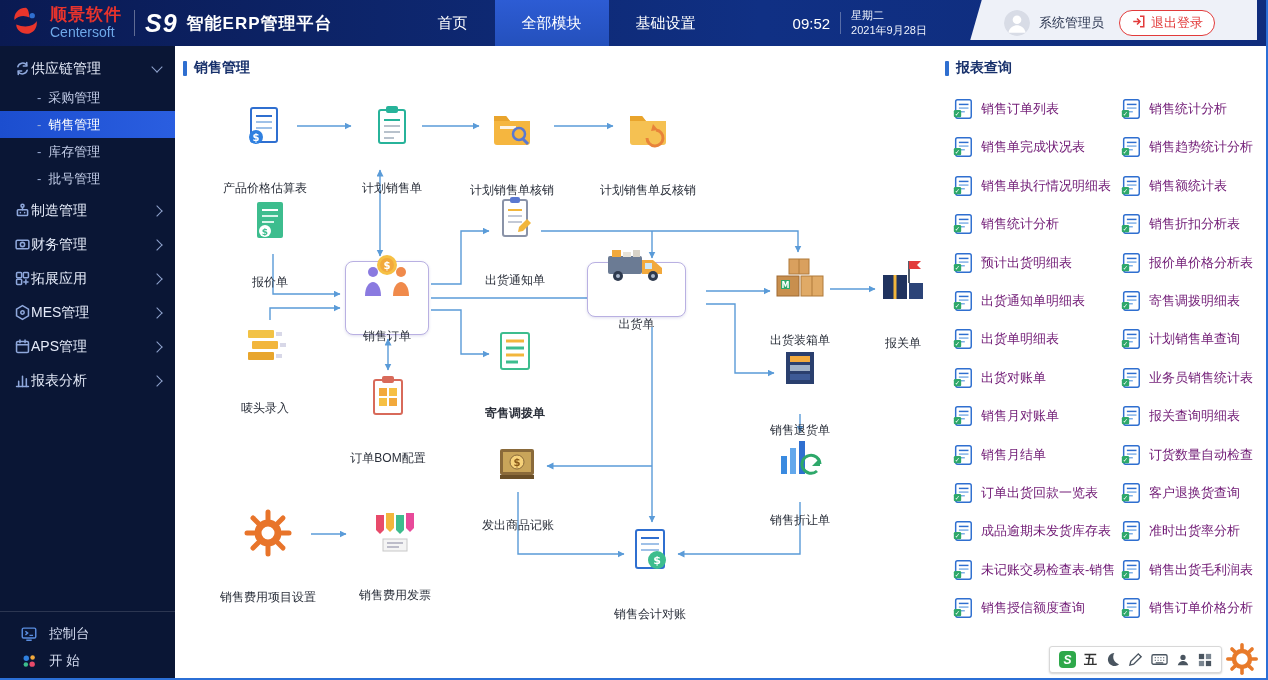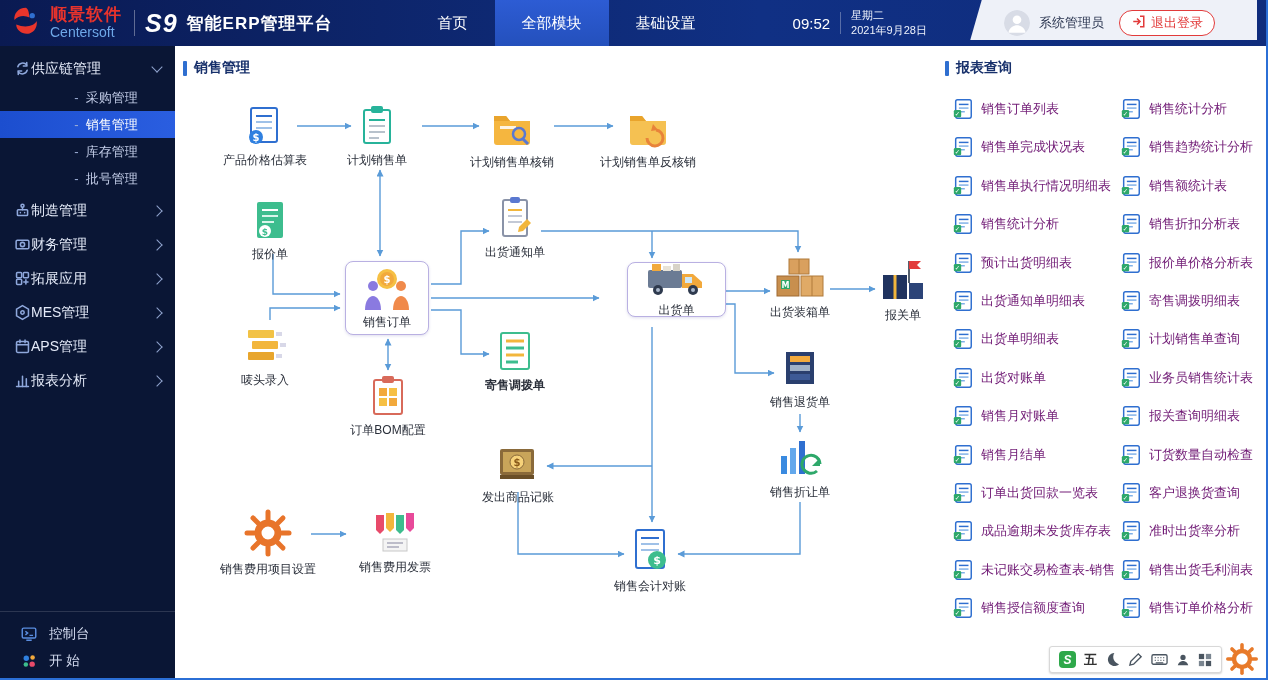--- a/index.html
+++ b/index.html
@@ -31,37 +31,37 @@
   .logout-btn{display:flex;align-items:center;gap:5px;border:1.5px solid #e23b3b;color:#e23b3b;border-radius:15px;padding:3px 11px;font-size:13px;background:#fff;cursor:pointer;margin-left:6px;white-space:nowrap;}
 
   
   .sidebar{position:absolute;top:46px;left:0;width:175px;bottom:0;background:#0a1635;z-index:30;padding-top:4px;box-sizing:border-box;}
   .side-group{height:31px;margin-top:3px;display:flex;align-items:center;gap:0;padding:0 14px;color:#e4eaf8;font-size:14px;cursor:pointer;}
   .gicon svg{width:17px;height:17px;display:block;}
   .glabel{white-space:nowrap;}
   .chev{margin-left:auto;width:7px;height:7px;border-right:1.6px solid #8fa3cc;border-bottom:1.6px solid #8fa3cc;flex:none;}
   .chev.right{transform:rotate(-45deg);}
   .chev.down{transform:rotate(45deg);margin-top:-3px;}
-  .side-child{height:27px;display:flex;align-items:center;padding-left:37px;color:#c3cde8;font-size:13px;cursor:pointer;justify-content:center;}
+  .side-child{height:27px;display:flex;align-items:center;padding-left:37px;color:#c3cde8;font-size:13px;cursor:pointer;}
   .side-child::before{content:"-";margin-right:7px;color:#9fb0d8;}
   .side-child.selected{background:linear-gradient(90deg,#1c4ecf,#2a5ee0);color:#fff;}
   .side-footer{position:absolute;left:0;right:0;bottom:6px;border-top:1px solid rgba(255,255,255,.14);padding-top:8px;}
   .foot-item{height:27px;display:flex;align-items:center;gap:11px;padding-left:20px;color:#d6def2;font-size:13.5px;cursor:pointer;}
   .foot-item svg{width:18px;height:18px;display:block;}
 
   
   .main{position:absolute;left:175px;top:46px;right:0;bottom:0;background:#fff;overflow:hidden;}
   .sec-head{position:absolute;top:13px;display:flex;align-items:center;gap:7px;font-size:14px;font-weight:bold;color:#17306b;z-index:5;}
   .sec-head::before{content:"";width:4px;height:15px;background:#2f6fd0;border-radius:1px;}
   .flow-wrap{position:absolute;left:0;top:0;width:768px;bottom:0;}
   .flow-wrap .sec-head{left:8px;}
   #flow-arrows{position:absolute;left:0;top:0;width:768px;height:634px;z-index:1;}
   #flow-arrows path.arrow{fill:none;stroke:#5a9bd8;stroke-width:1.4;}
   .flow-node{position:absolute;width:110px;display:flex;flex-direction:column;align-items:center;gap:4px;cursor:pointer;z-index:2;}
-  .flow-node .flabel{font-size:12px;color:#2a2f3a;white-space:nowrap;}
+  .flow-node .flabel{font-size:12px;color:#2a2f3a;white-space:nowrap;margin-top:28px;}
   .flow-node .ficon svg{display:block;}
   .flow-node.boxed{border:1px solid #b9b0e2;border-radius:8px;background:#fff;justify-content:center;gap:2px;box-shadow:0 1px 3px rgba(80,70,160,.18);box-sizing:border-box;}
   svg text{font-family:"DejaVu Sans",sans-serif;}
 
   
   .reports{position:absolute;left:765px;top:0;right:0;bottom:0;overflow:hidden;}
   .reports .sec-head{left:5px;}
   .rcols{position:absolute;left:12px;top:52px;display:flex;}
   .rcol{width:168px;display:flex;flex-direction:column;flex:none;}
   .report-item{display:flex;align-items:center;gap:7px;height:22px;margin-bottom:16.4px;cursor:pointer;}
@@ -290,21 +290,21 @@
                 <rect x="8" y="4" width="26" height="34" rx="2" fill="#fff" stroke="#2f6fd0" stroke-width="2"></rect>
                 <line x1="13" y1="12" x2="29" y2="12" stroke="#2f6fd0" stroke-width="2"></line>
                 <line x1="13" y1="18" x2="29" y2="18" stroke="#9fc1e8" stroke-width="2"></line>
                 <line x1="13" y1="24" x2="29" y2="24" stroke="#9fc1e8" stroke-width="2"></line>
                 <circle cx="13" cy="33" r="7" fill="#2f80e0"></circle>
                 <text x="13" y="37" font-size="10" fill="#fff" text-anchor="middle" font-weight="bold">$</text>
               </svg>
             </span>
             <span class="flabel">产品价格估算表</span>
           </div>
-          <div class="flow-node" style="left: 147px; top: 58px;">
+          <div class="flow-node" style="left: 162px; top: 58px;">
             <span class="ficon">
               <svg width="44" height="44" viewBox="0 0 44 44">
                 <rect x="9" y="6" width="26" height="33" rx="2" fill="#fff" stroke="#27b39a" stroke-width="2"></rect>
                 <rect x="16" y="2" width="12" height="7" rx="2" fill="#27b39a"></rect>
                 <line x1="14" y1="16" x2="30" y2="16" stroke="#27b39a" stroke-width="2"></line>
                 <line x1="14" y1="22" x2="30" y2="22" stroke="#b8c2cc" stroke-width="2"></line>
                 <line x1="14" y1="28" x2="30" y2="28" stroke="#b8c2cc" stroke-width="2"></line>
                 <line x1="14" y1="34" x2="24" y2="34" stroke="#b8c2cc" stroke-width="2"></line>
               </svg>
             </span>
@@ -366,21 +366,21 @@
                 <rect x="10" y="4" width="24" height="36" rx="2" fill="#fff" stroke="#8a93a8" stroke-width="2"></rect>
                 <rect x="17" y="1" width="10" height="6" rx="2" fill="#5a78d0"></rect>
                 <line x1="15" y1="14" x2="29" y2="14" stroke="#f2b63c" stroke-width="2"></line>
                 <line x1="15" y1="20" x2="29" y2="20" stroke="#c3c9d6" stroke-width="2"></line>
                 <line x1="15" y1="26" x2="29" y2="26" stroke="#c3c9d6" stroke-width="2"></line>
                 <path d="M26 31l8-8 4 4-8 8-5 1z" fill="#f2b63c"></path>
               </svg>
             </span>
             <span class="flabel">出货通知单</span>
           </div>
-          <div class="flow-node boxed" style="left: 452px; top: 216px; width: 99px; height: 55px;">
+          <div class="flow-node boxed" style="left: 412px; top: 216px; width: 99px; height: 55px;">
             <span class="ficon">
               <svg width="64" height="40" viewBox="0 0 64 40">
                 <rect x="3" y="10" width="34" height="18" rx="2" fill="#6b7b94"></rect>
                 <rect x="7" y="4" width="9" height="7" fill="#f2a93c"></rect>
                 <rect x="18" y="6" width="8" height="5" fill="#e8e3d8"></rect>
                 <rect x="28" y="4" width="7" height="7" fill="#d8d3c8"></rect>
                 <path d="M37 14h11l9 8v6H37z" fill="#f2a93c"></path>
                 <rect x="40" y="17" width="7" height="6" fill="#cfe8f8"></rect>
                 <circle cx="13" cy="30" r="5" fill="#2e3a4e"></circle>
                 <circle cx="13" cy="30" r="2" fill="#aab8cc"></circle>

